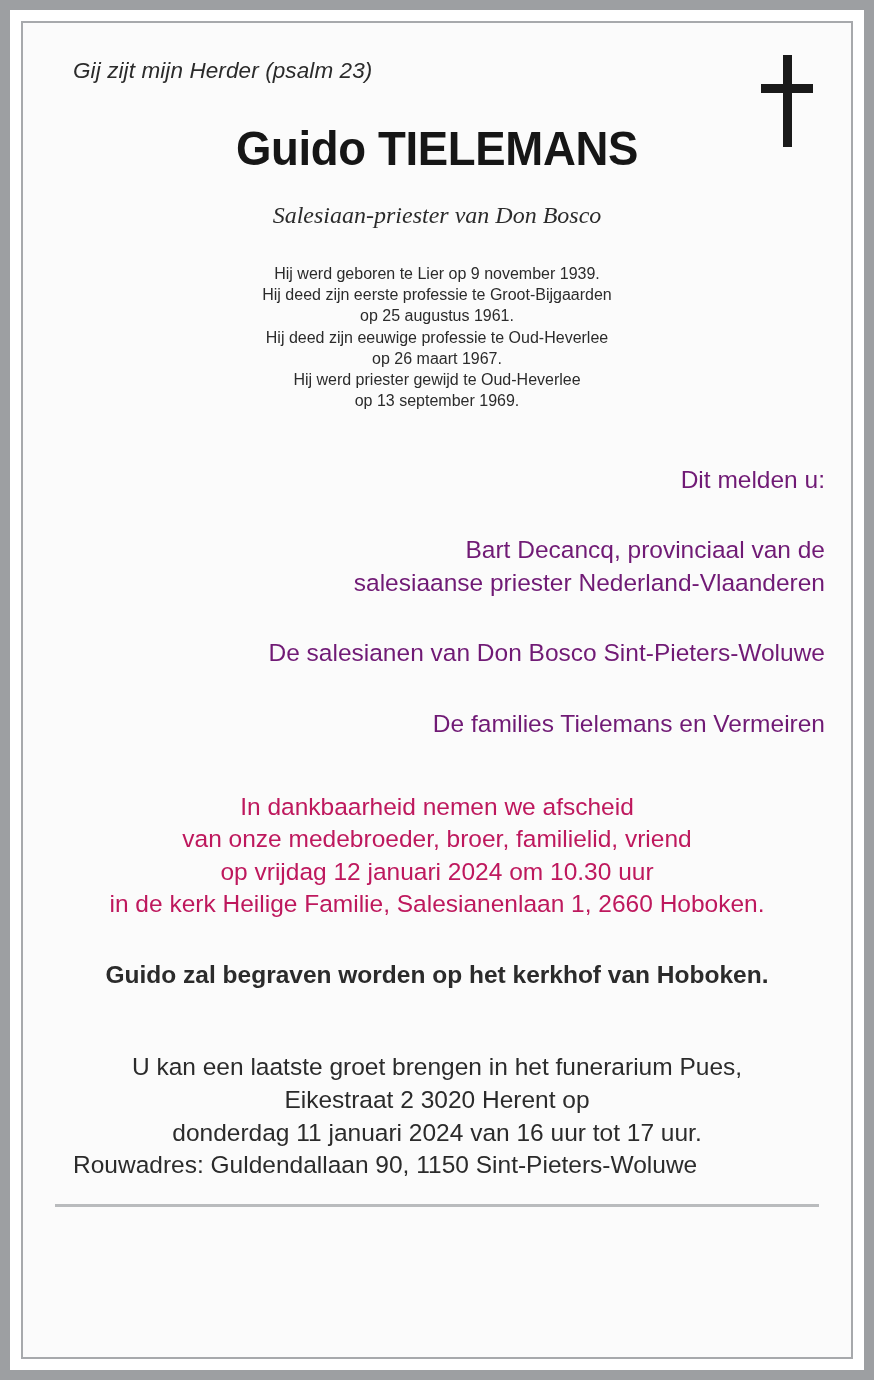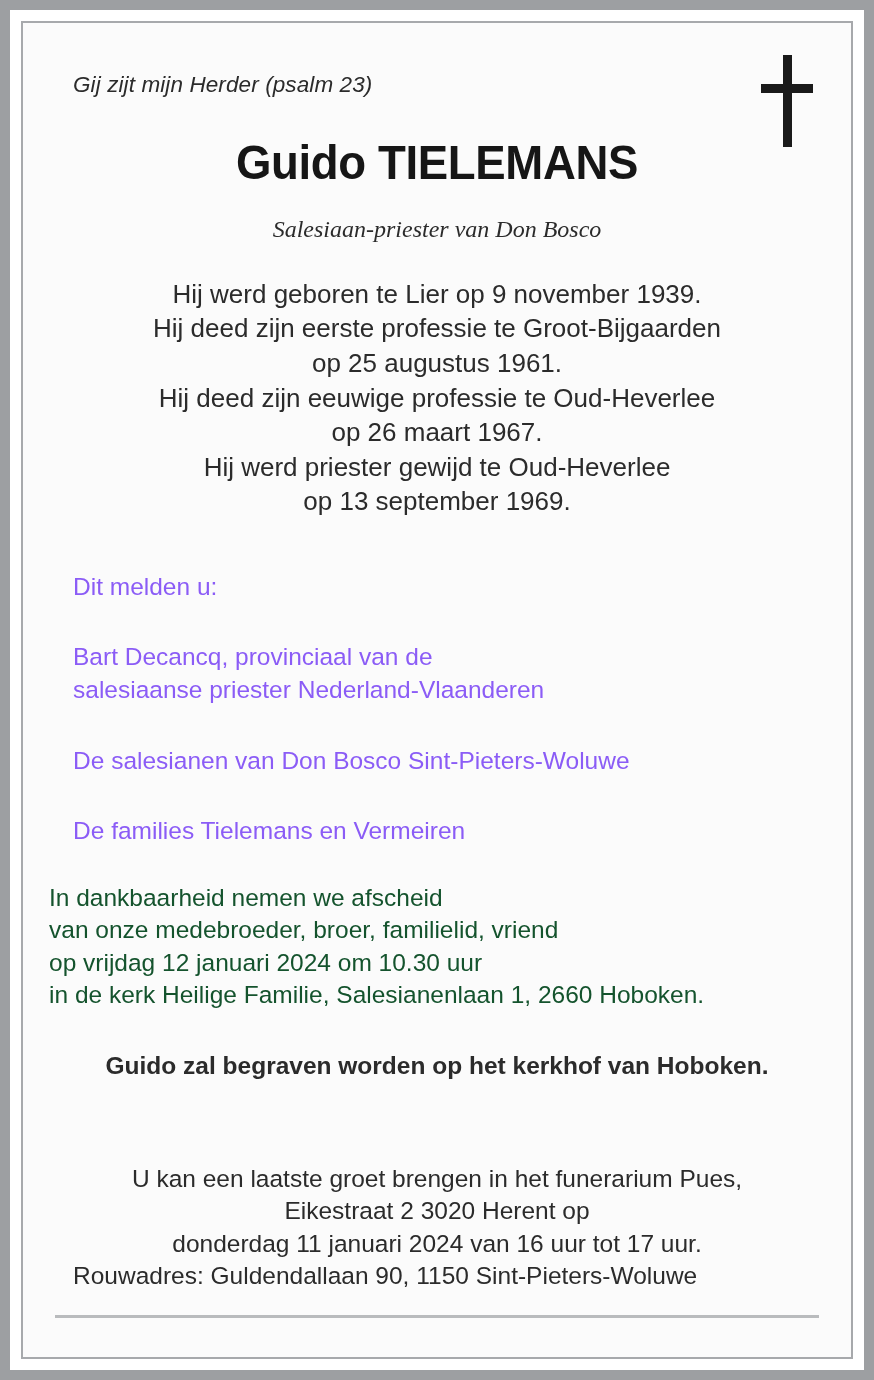--- a/index.html
+++ b/index.html
@@ -70,21 +70,21 @@
   
   .content {
     position: relative;
     padding: 0 26px;
   }
 
   .psalm {
     font-style: italic;
     font-size: 22.5px;
     line-height: 1.2;
-    padding-top: 48px;
+    padding-top: 34px;
     padding-left: 24px;
     color: #2b2b2b;
     letter-spacing: .1px;
   }
 
   .name {
     text-align: center;
     font-weight: bold;
     font-size: 49px;
     line-height: 1;
@@ -99,55 +99,56 @@
     font-style: italic;
     font-size: 24px;
     line-height: 1.2;
     margin-top: 28px;
     color: #2b2b2b;
     font-family: Liberation Serif, serif;
   }
 
   .bio {
     text-align: center;
-    font-size: 26px;
+    font-size: 16px;
     line-height: 1.33;
     margin-top: 33px;
     color: #2b2b2b;
   }
 
   .announce {
     font-size: 24.5px;
     line-height: 1.33;
     padding-left: 24px;
-    color: #8b5cf6;
+    color: #701a75;
+    text-align: right;
   }
   .announce .lead { margin-top: 52px; }
   .announce .group { margin-top: 38px; }
 
   .farewell {
-    text-align: left;
-    font-size: 24.5px;
-    line-height: 1.33;
-    margin-top: 34px;
-    color: #14532d;
+    text-align: center;
+    font-size: 24.5px;
+    line-height: 1.33;
+    margin-top: 50px;
+    color: #be185d;
   }
   .burial {
     text-align: center;
     font-size: 24.5px;
     line-height: 1.33;
     margin-top: 38px;
     color: #2b2b2b;
     font-weight: bold;
   }
   .visitation {
     text-align: center;
     font-size: 24.5px;
     line-height: 1.33;
-    margin-top: 80px;
+    margin-top: 60px;
     color: #2b2b2b;
   }
   .mourn-address {
     font-size: 24.5px;
     line-height: 1.33;
     padding-left: 24px;
     color: #2b2b2b;
   }
 
   .footer-rule {

